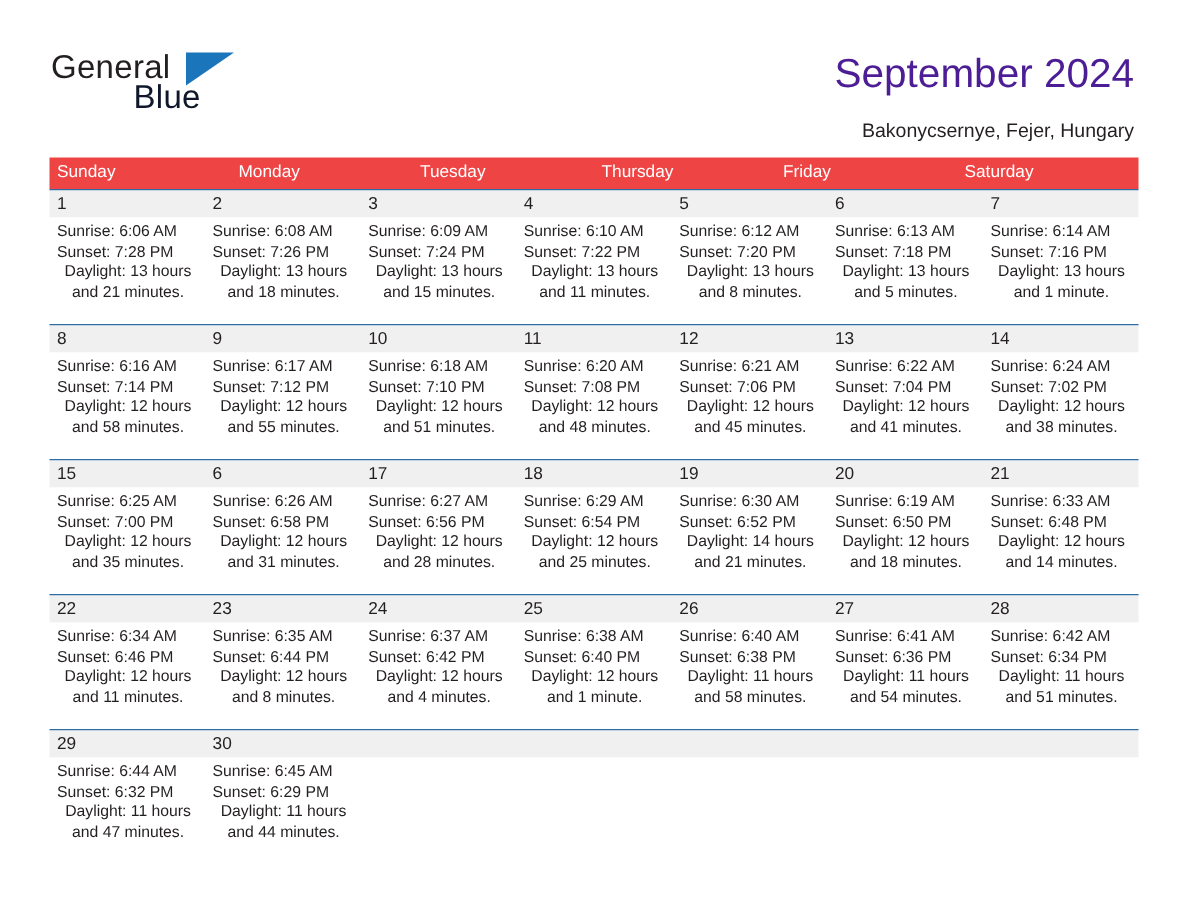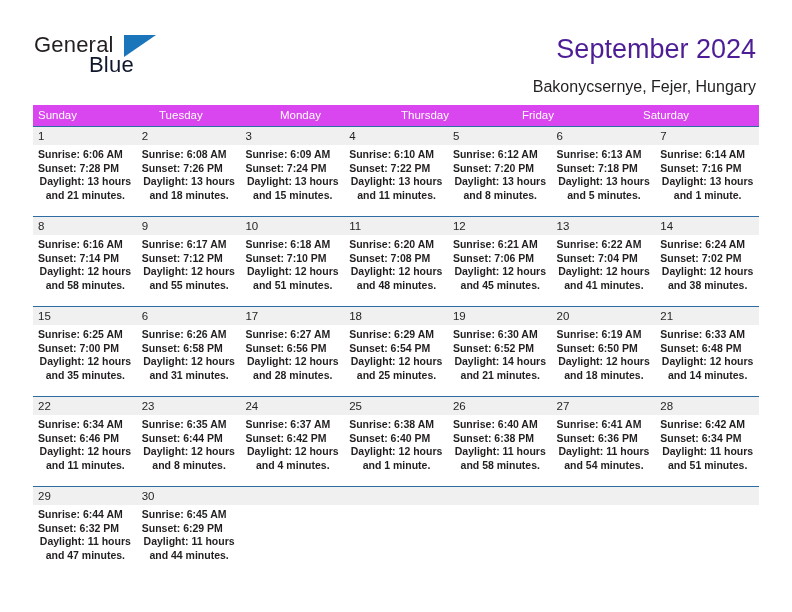--- a/index.html
+++ b/index.html
@@ -71,37 +71,37 @@
     font-size: 27px;
     color: #4c1d95;
     text-align: right;
     line-height: 32px;
     white-space: nowrap;
   }
   .subtitle {
     position: absolute;
     right: 36px;
     top: 79px;
-    font-size: 16px;
+    font-size: 13px;
     color: #231f20;
     text-align: right;
     line-height: 16px;
     white-space: nowrap;
   }
 
   
   .calendar {
     position: absolute;
     left: 33px;
     top: 105px;
     width: 726px;
   }
   .weekday-row {
     display: flex;
-    background: #d946ef;
+    background: #ef4444;
     height: 21px;
   }
   .weekday {
     flex: 1 1 0;
     color: #ffffff;
     font-size: 11.5px;
     line-height: 21px;
     padding-left: 5px;
     box-sizing: border-box;
     white-space: nowrap;
@@ -124,21 +124,20 @@
     font-size: 11.5px;
     line-height: 18px;
     padding-left: 5px;
     box-sizing: border-box;
     color: #231f20;
   }
   .week-body {
     display: flex;
     background: #ffffff;
     height: 71px;
-    font-weight: bold;
   }
   .cell {
     flex: 1 1 0;
     box-sizing: border-box;
     padding: 3px 4px 0 5px;
   }
   .cell p {
     margin: 0;
     font-size: 10.5px;
     line-height: 13.6px;
@@ -164,22 +163,22 @@
     </div>
 
     <div class="title">September 2024</div>
     <div class="subtitle">Bakonycsernye, Fejer, Hungary</div>
   </div>
 
   <div class="calendar">
 
     <div class="weekday-row">
       <div class="weekday">Sunday</div>
+      <div class="weekday">Monday</div>
       <div class="weekday">Tuesday</div>
-      <div class="weekday">Monday</div>
       <div class="weekday">Thursday</div>
       <div class="weekday">Friday</div>
       <div class="weekday">Saturday</div>
     </div>
 
     <div class="week">
       <div class="week-numbers">
         <div class="daynum">1</div>
         <div class="daynum">2</div>
         <div class="daynum">3</div>

